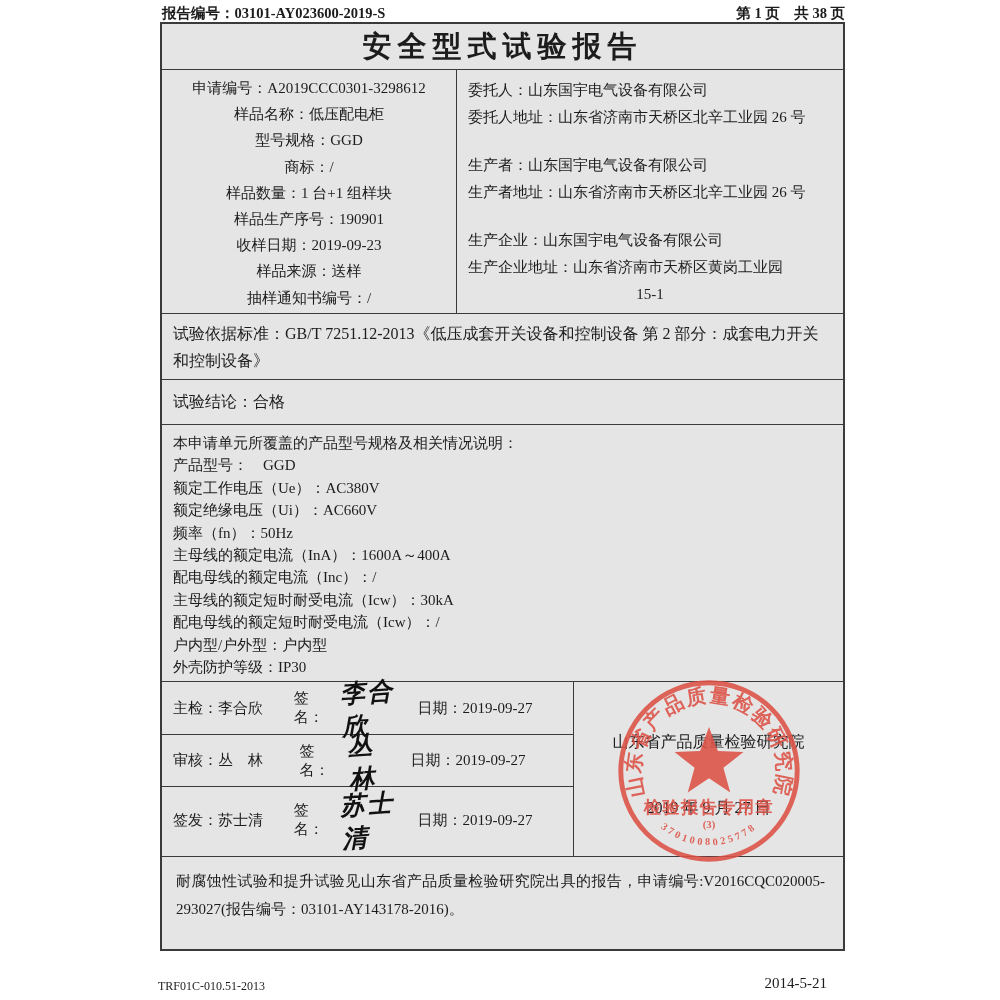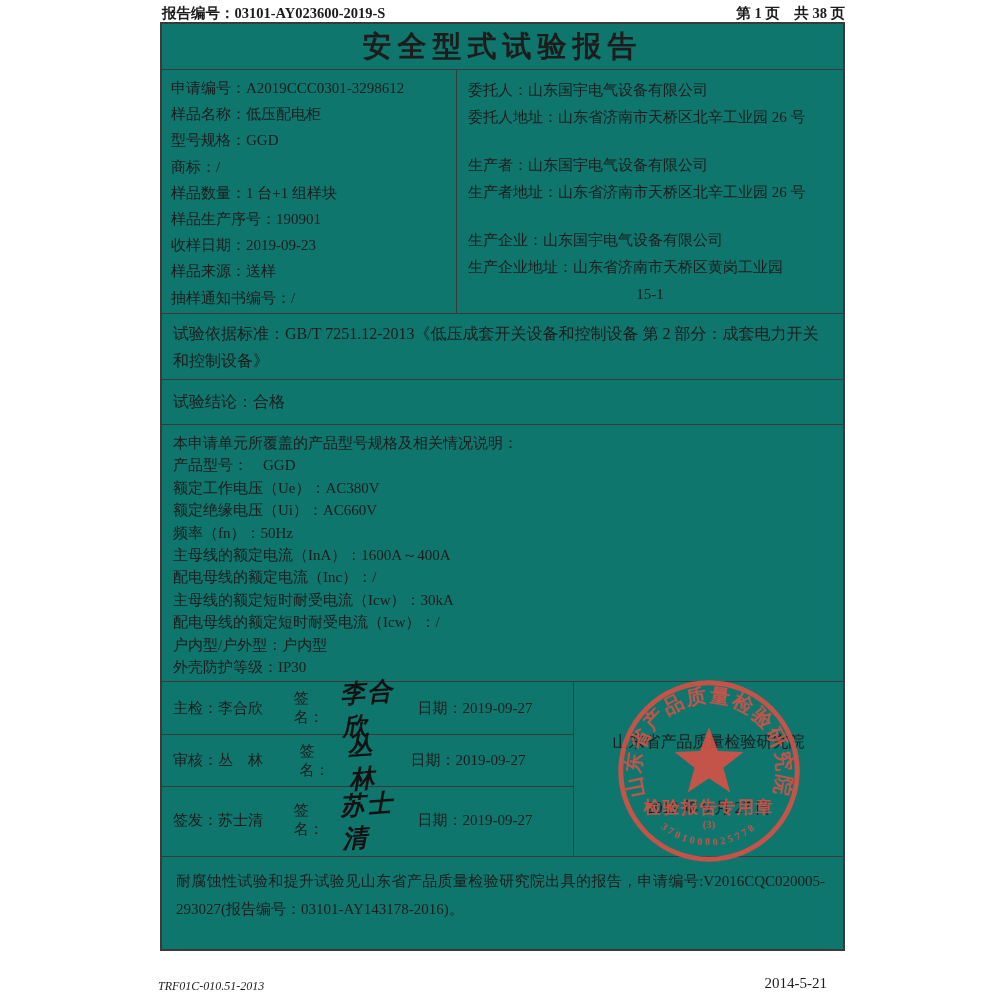--- a/index.html
+++ b/index.html
@@ -10,30 +10,30 @@
     font-family:"Liberation Serif","DejaVu Serif",serif; color:var(--ink);
     overflow:hidden;
   }
   .doc-header {
     position:absolute; top:4px; left:162px; width:683px;
     display:flex; justify-content:space-between;
     font-weight:bold; font-size:14.5px;
   }
   .main-table {
     position:absolute; left:160px; top:22px; width:685px;
-    border:2px solid var(--line); background:#0f766e;
+    border:2px solid var(--line); background:#e5e5e5;
   }
   .row-b { border-bottom:1.6px solid var(--line); }
   .title-row {
     height:46px; line-height:44px; text-align:center;
     font-size:29px; font-weight:bold; letter-spacing:6px;
   }
   .info-row { display:flex; height:244px; font-size:15px; }
   .info-left { width:295px; border-right:1.6px solid var(--line); padding:5px 9px; }
-  .info-left div { line-height:26.2px; white-space:pre-wrap; }
+  .info-left div { line-height:26.2px; white-space:pre-wrap;text-align:center; }
   .info-right { flex:1; padding:7px 11px; }
   .info-right .grp { margin-bottom:21px; }
   .info-right .grp div { line-height:27px; white-space:pre-wrap; }
   .line-center { text-align:center; }
   .standard-row { height:66px; padding:7px 11px; font-size:16px; line-height:26.5px; }
   .conclusion-row { height:45px; line-height:44px; padding:0 11px; font-size:16px; }
   .coverage-row { height:257px; padding:7px 11px; font-size:15px; }
   .coverage-row div { line-height:22.4px; white-space:pre-wrap; }
   .sign-section { display:flex; height:175px; }
   .sign-left { width:412px; border-right:1.6px solid var(--line); display:flex; flex-direction:column; }
@@ -54,21 +54,21 @@
     position:absolute; left:50%; top:-9px; transform:translateX(-50%);
     width:196px; height:196px; opacity:0.88; z-index:2;
   }
   .stamp-text {
     position:absolute; bottom:-7px; left:0; width:100%; text-align:center;
     font-size:16px; line-height:22px; z-index:1; white-space:pre-wrap;
   }
   .remark-row { display:flex; height:92px; font-size:15px; }
   .remark-label { width:58px; border-right:1.6px solid var(--line); display:flex; align-items:center; justify-content:center; }
   .remark-content { flex:1; padding:11px 18px 0 14px; line-height:27.5px; text-align:justify; }
-  .doc-footer-left { position:absolute; left:158px; top:979px; font-size:12px;font-style:italic; }
+  .doc-footer-left { position:absolute; left:158px; top:979px; font-size:12px; }
   .doc-footer-right { position:absolute; right:173px; top:975px; font-size:15px; }
   svg text { font-family:"Liberation Serif","DejaVu Serif",serif; }
 </style>
 </head>
 <body>
 
 <div class="page">
 
   <div class="doc-header">
     <span>报告编号：03101-AY023600-2019-S</span>

